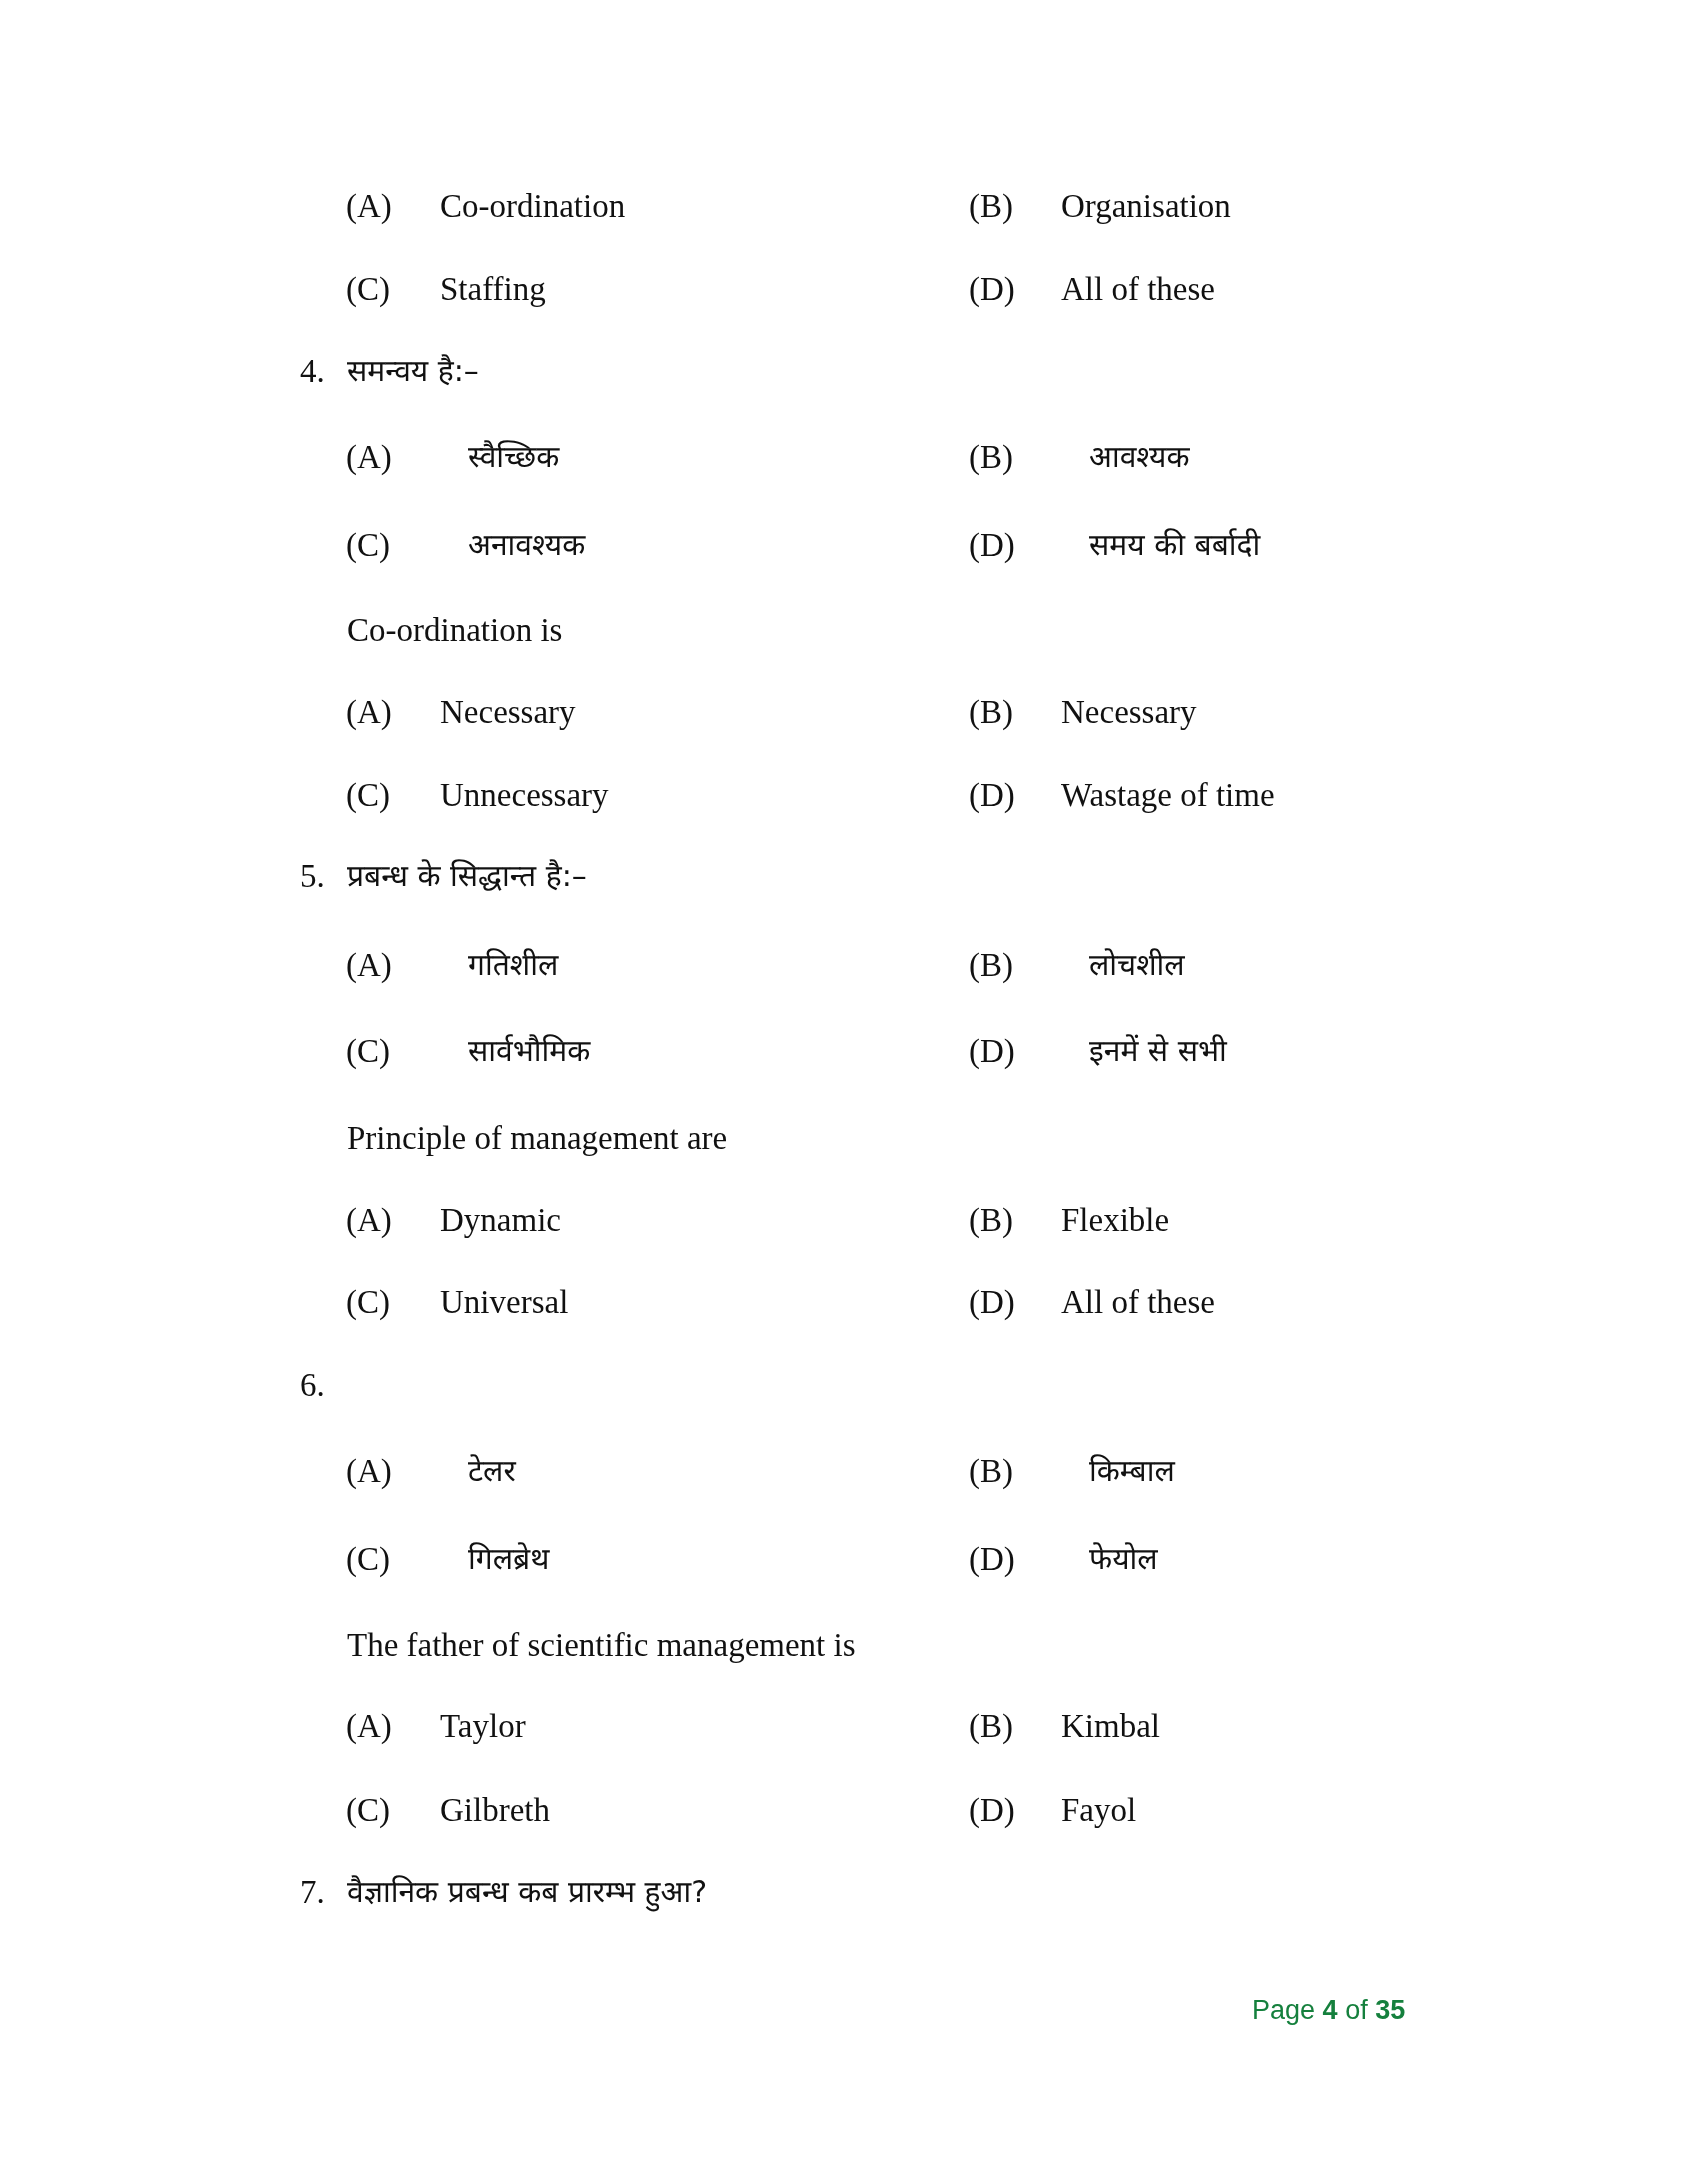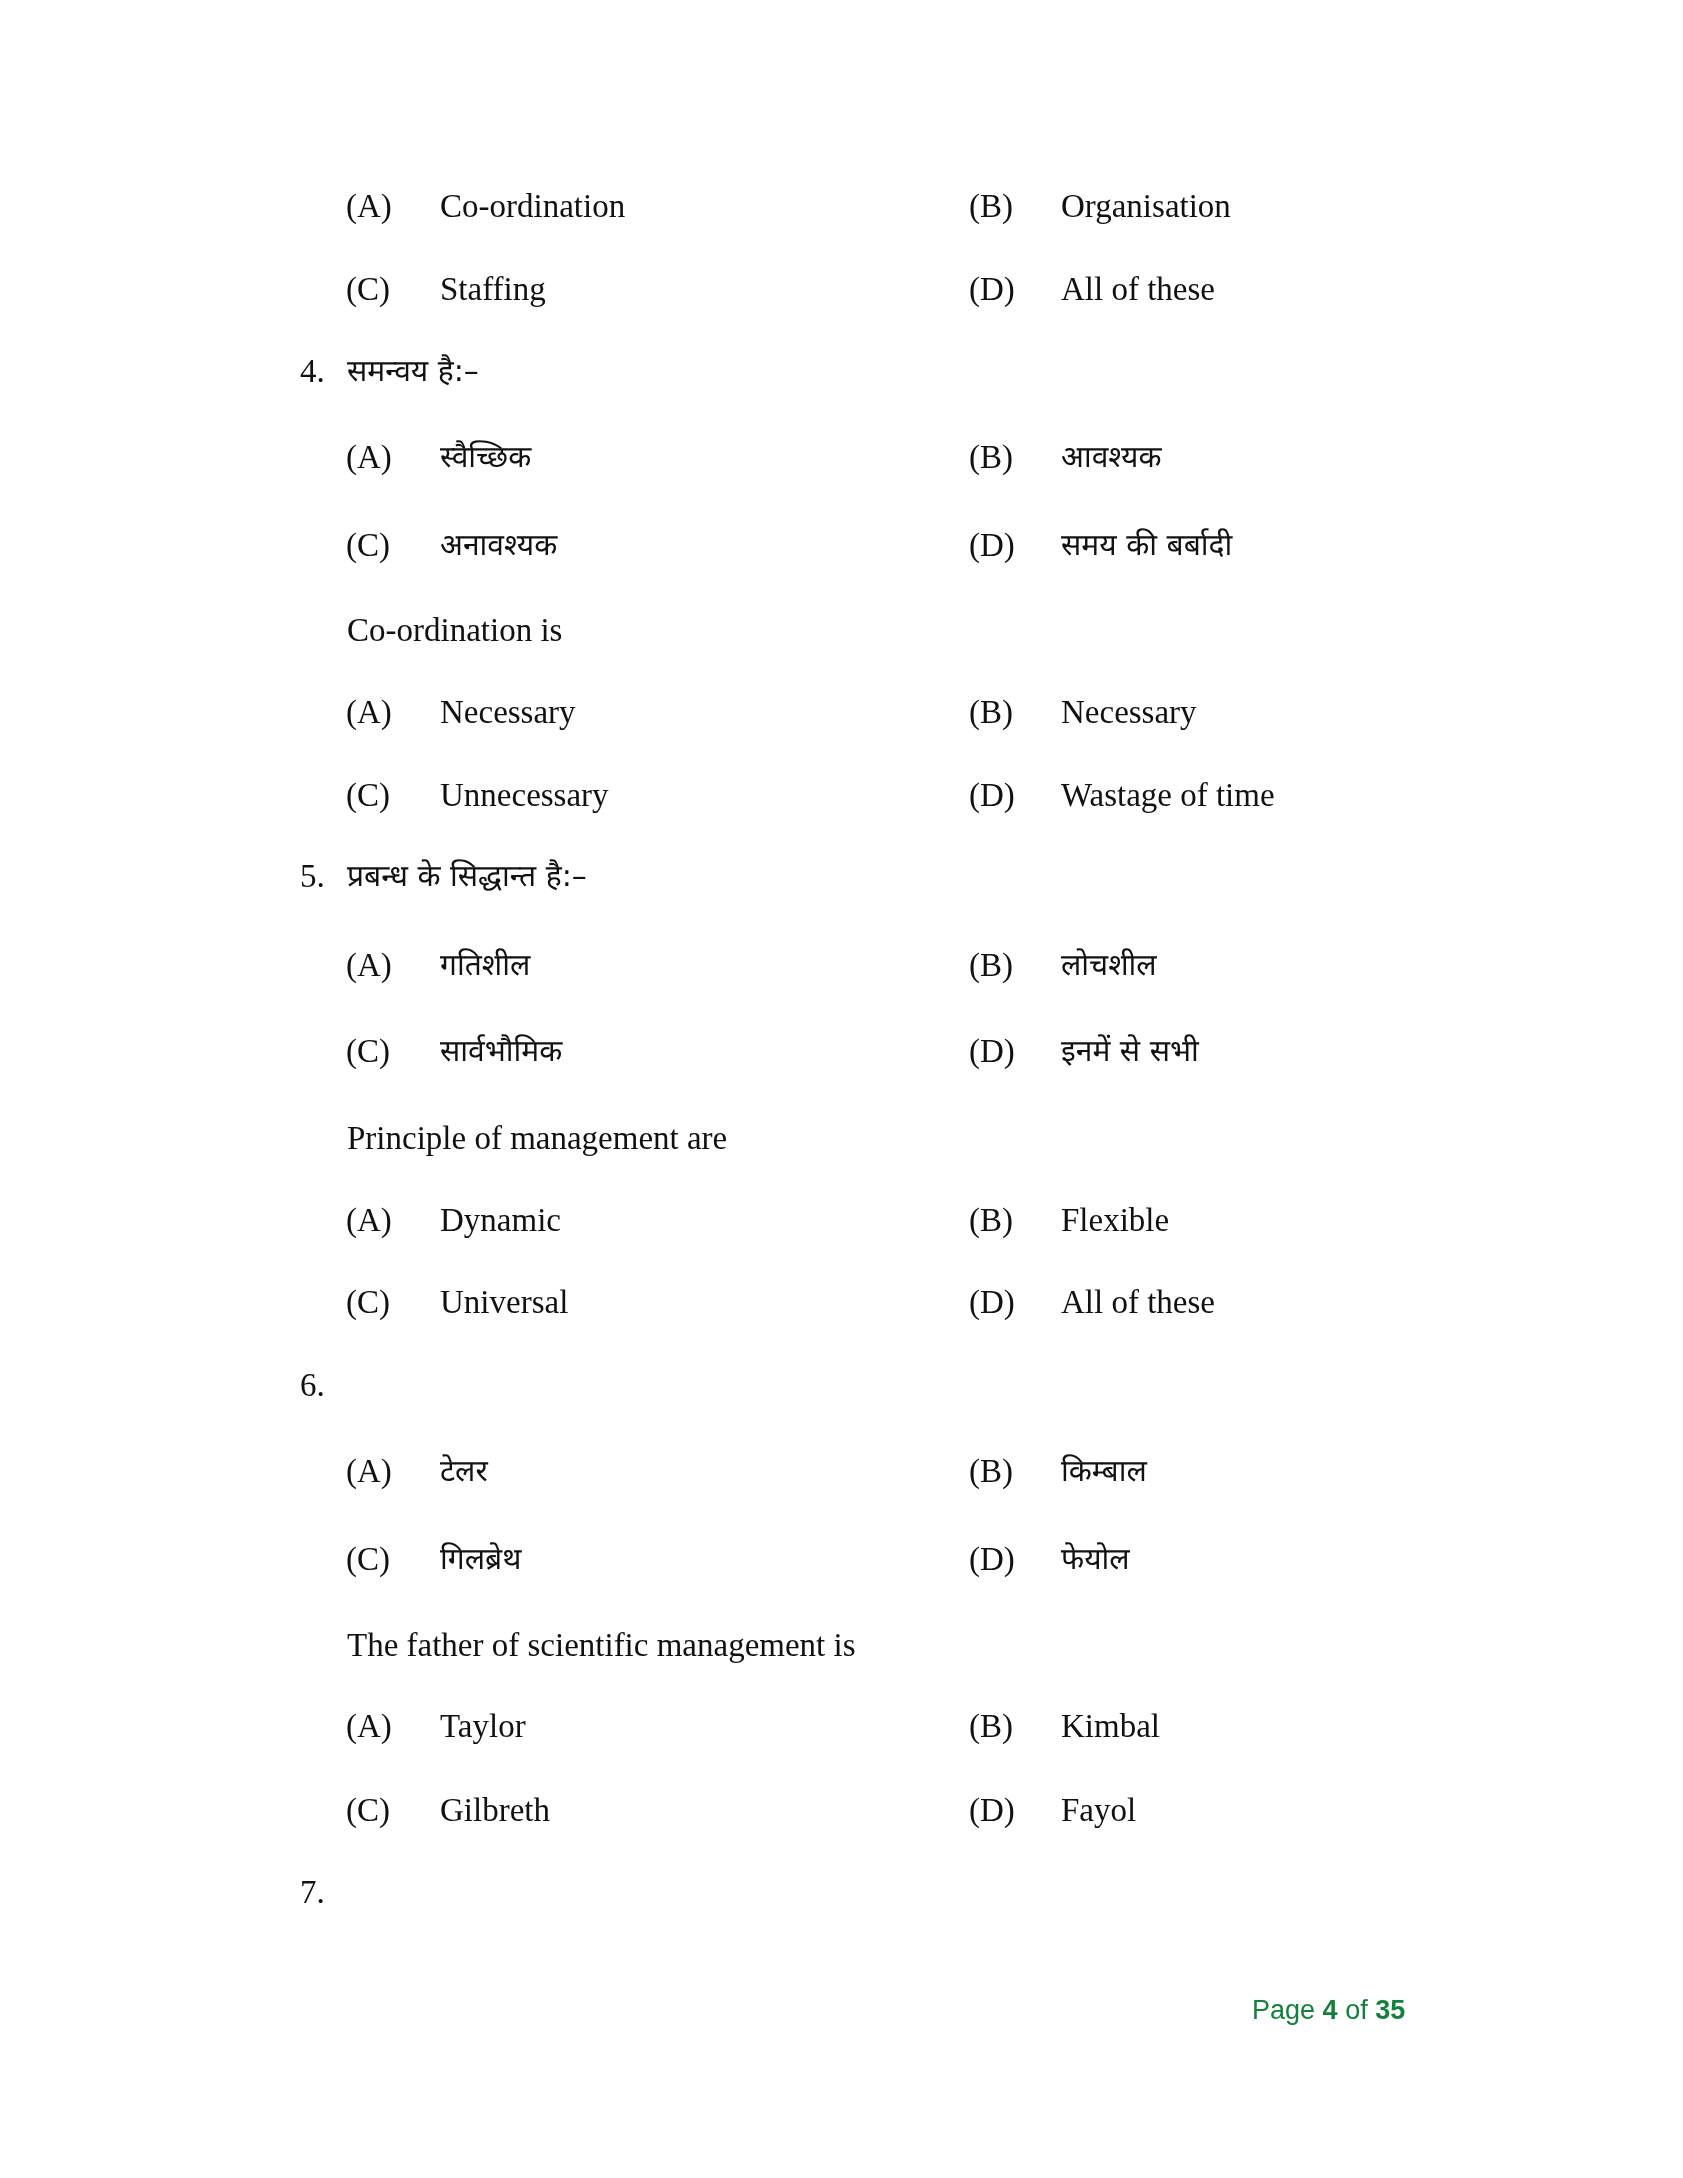--- a/index.html
+++ b/index.html
@@ -6,21 +6,21 @@
   body { width:1683px; height:2178px; position:relative; overflow:hidden;
          font-family:"Liberation Serif","DejaVu Serif",serif; color:#111111; }
   .line { position:absolute; left:0; width:1683px; height:50px; font-size:33px; line-height:50px; white-space:nowrap; }
   .qnum { position:absolute; left:300px; }
   .qtext { position:absolute; left:347px; font-family:"DejaVu Sans",sans-serif; font-size:30px; }
   .stem { position:absolute; left:347px; }
   .optL { position:absolute; left:346px; }
   .txtL { position:absolute; left:440px; }
   .optR { position:absolute; left:969px; }
   .txtR { position:absolute; left:1061px; }
-  .hi { font-family:"DejaVu Sans",sans-serif; font-size:30px; }
+  .hi { font-family:"DejaVu Sans",sans-serif; font-size:30px;margin-left:28px; }
   .footer { position:absolute; top:1990px; left:1252px; font-family:"Liberation Sans","DejaVu Sans",sans-serif; font-size:27px; line-height:40px; color:#15803d; white-space:nowrap; }
   .footer b { font-weight:bold; }
 </style>
 </head>
 <body>
 
 <div class="line" style="top:181px;">
   <span class="optL">(A)</span>
   <span class="txtL">Co-ordination</span>
   <span class="optR">(B)</span>
@@ -123,20 +123,21 @@
 </div>
 <div class="line" style="top:1785px;">
   <span class="optL">(C)</span>
   <span class="txtL">Gilbreth</span>
   <span class="optR">(D)</span>
   <span class="txtR">Fayol</span>
 </div>
 
 <div class="line" style="top:1867px;">
   <span class="qnum">7.</span>
+  <span class="qtext">वैज्ञानिक प्रबन्ध कब प्रारम्भ हुआ?</span>
 </div>
 
 <div class="footer">
   <span>Page</span>
   <b>4</b>
   <span>of</span>
   <b>35</b>
 </div>
 
 

